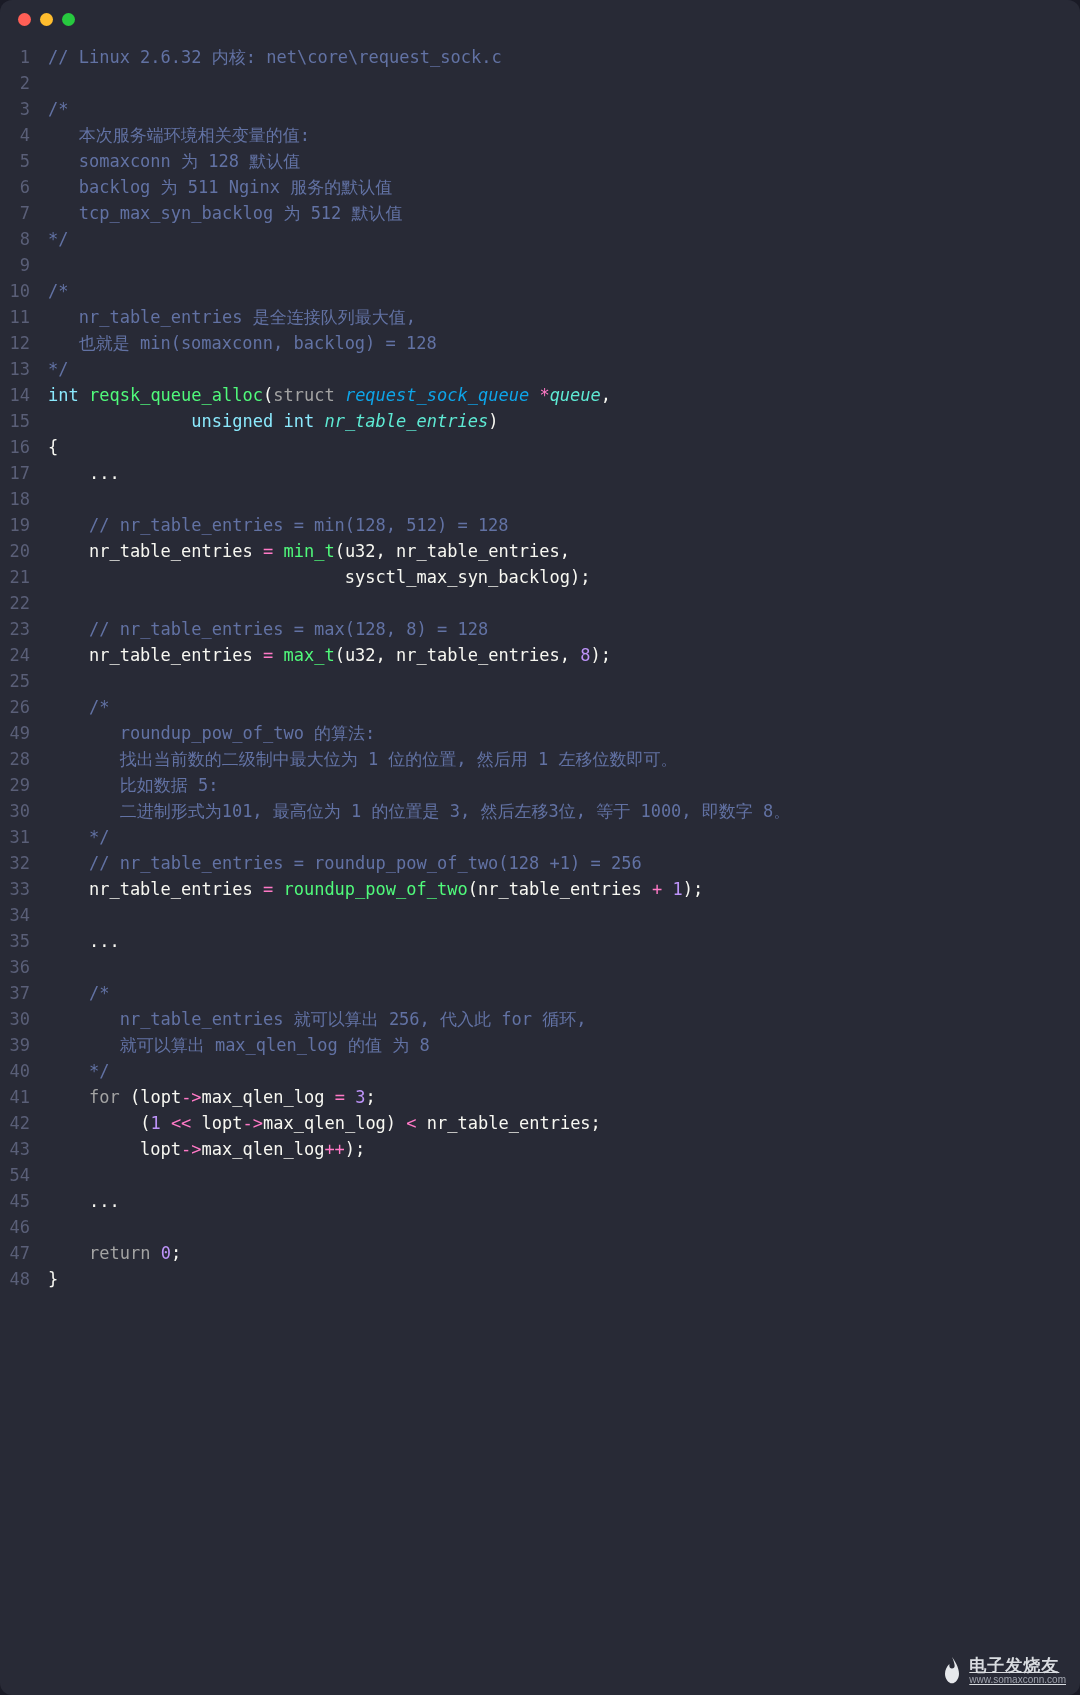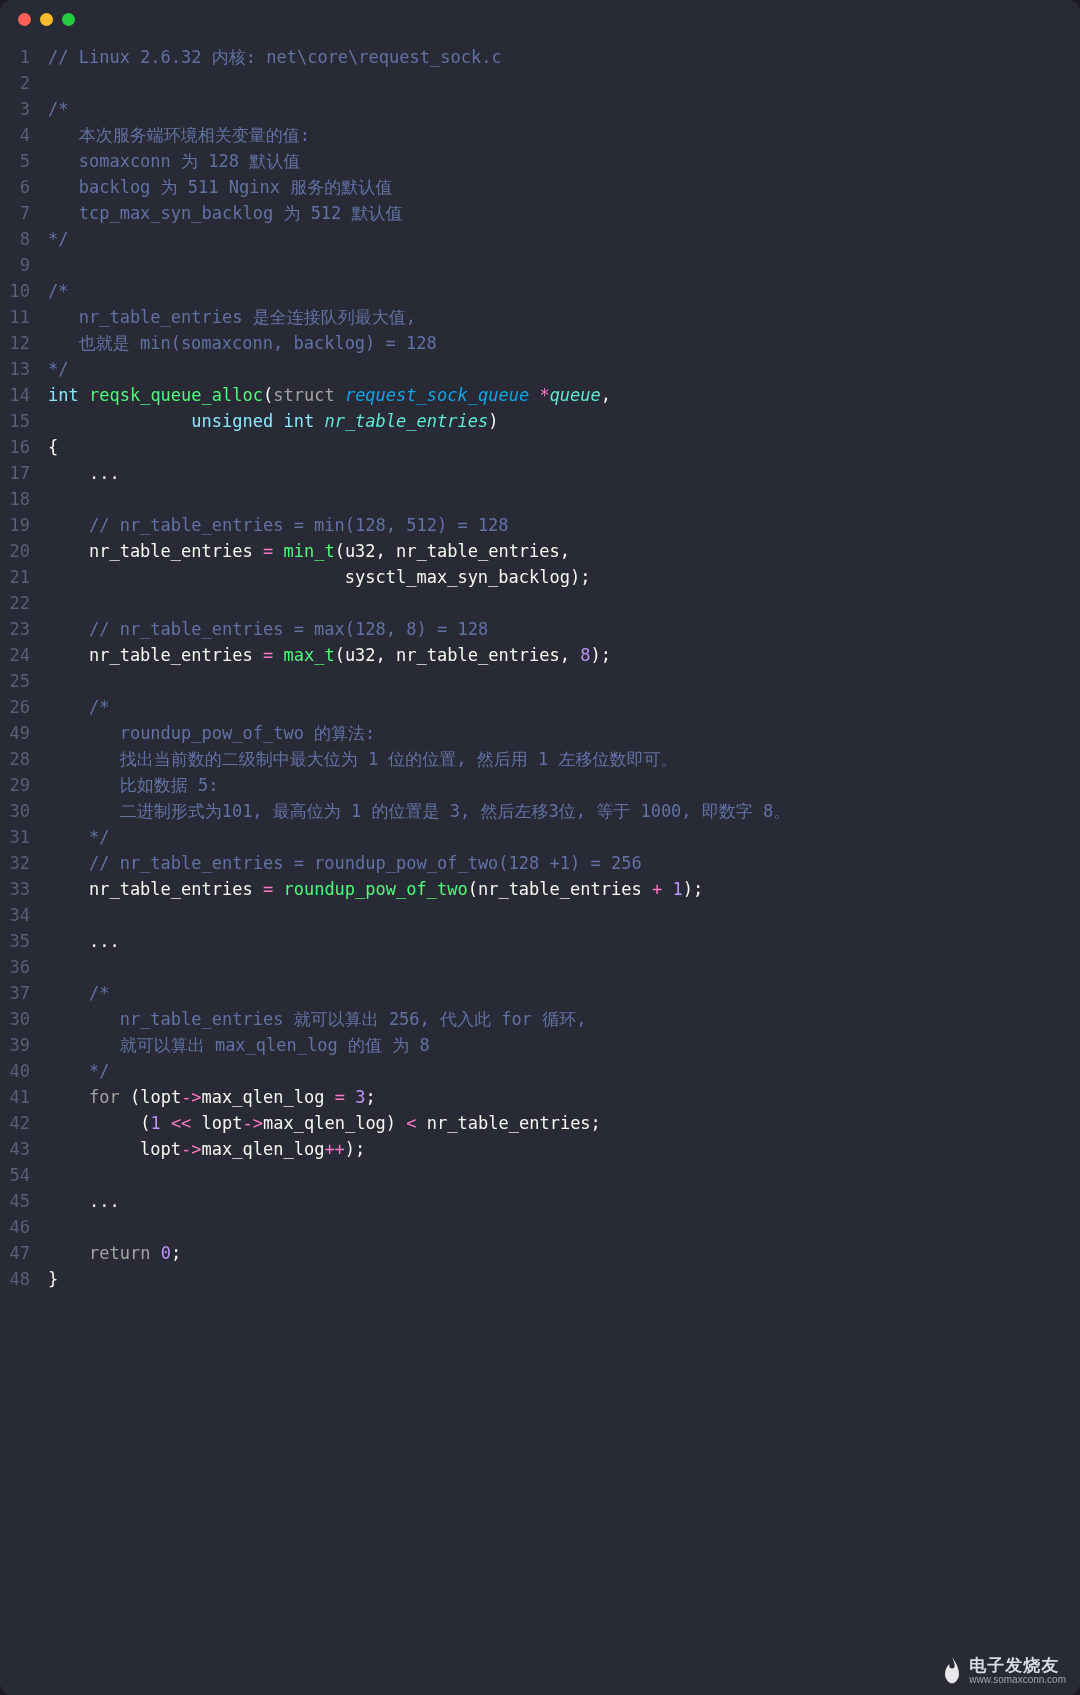--- a/index.html
+++ b/index.html
@@ -62,20 +62,21 @@
   .punc  { color: #f8f8f2; }
   .watermark {
     position: absolute;
     right: 14px;
     bottom: 10px;
     color: #d9dce0;
     display: flex;
     align-items: center;
     gap: 6px;
     font-family: 'PingFang SC', 'Microsoft YaHei', sans-serif;
+    text-decoration: underline;
   }
   .watermark .flame {
     width: 22px; height: 28px;
   }
   .watermark .name { font-size: 17px; font-weight: 600; letter-spacing: 1px; }
   .watermark .url  { font-size: 10px; color: #a0a4ae; margin-top: -2px; }
   .watermark .txtcol { display: flex; flex-direction: column; line-height: 1.1; }
 </style>
 </head>
 <body>

